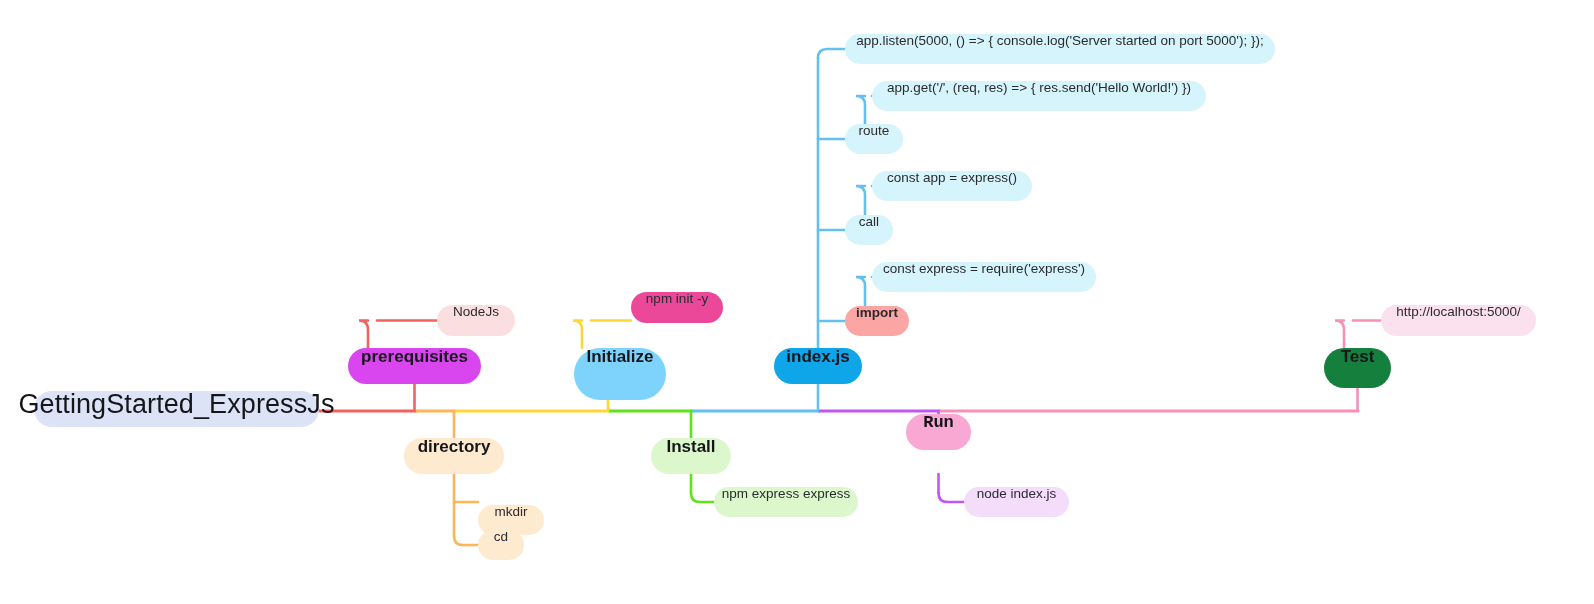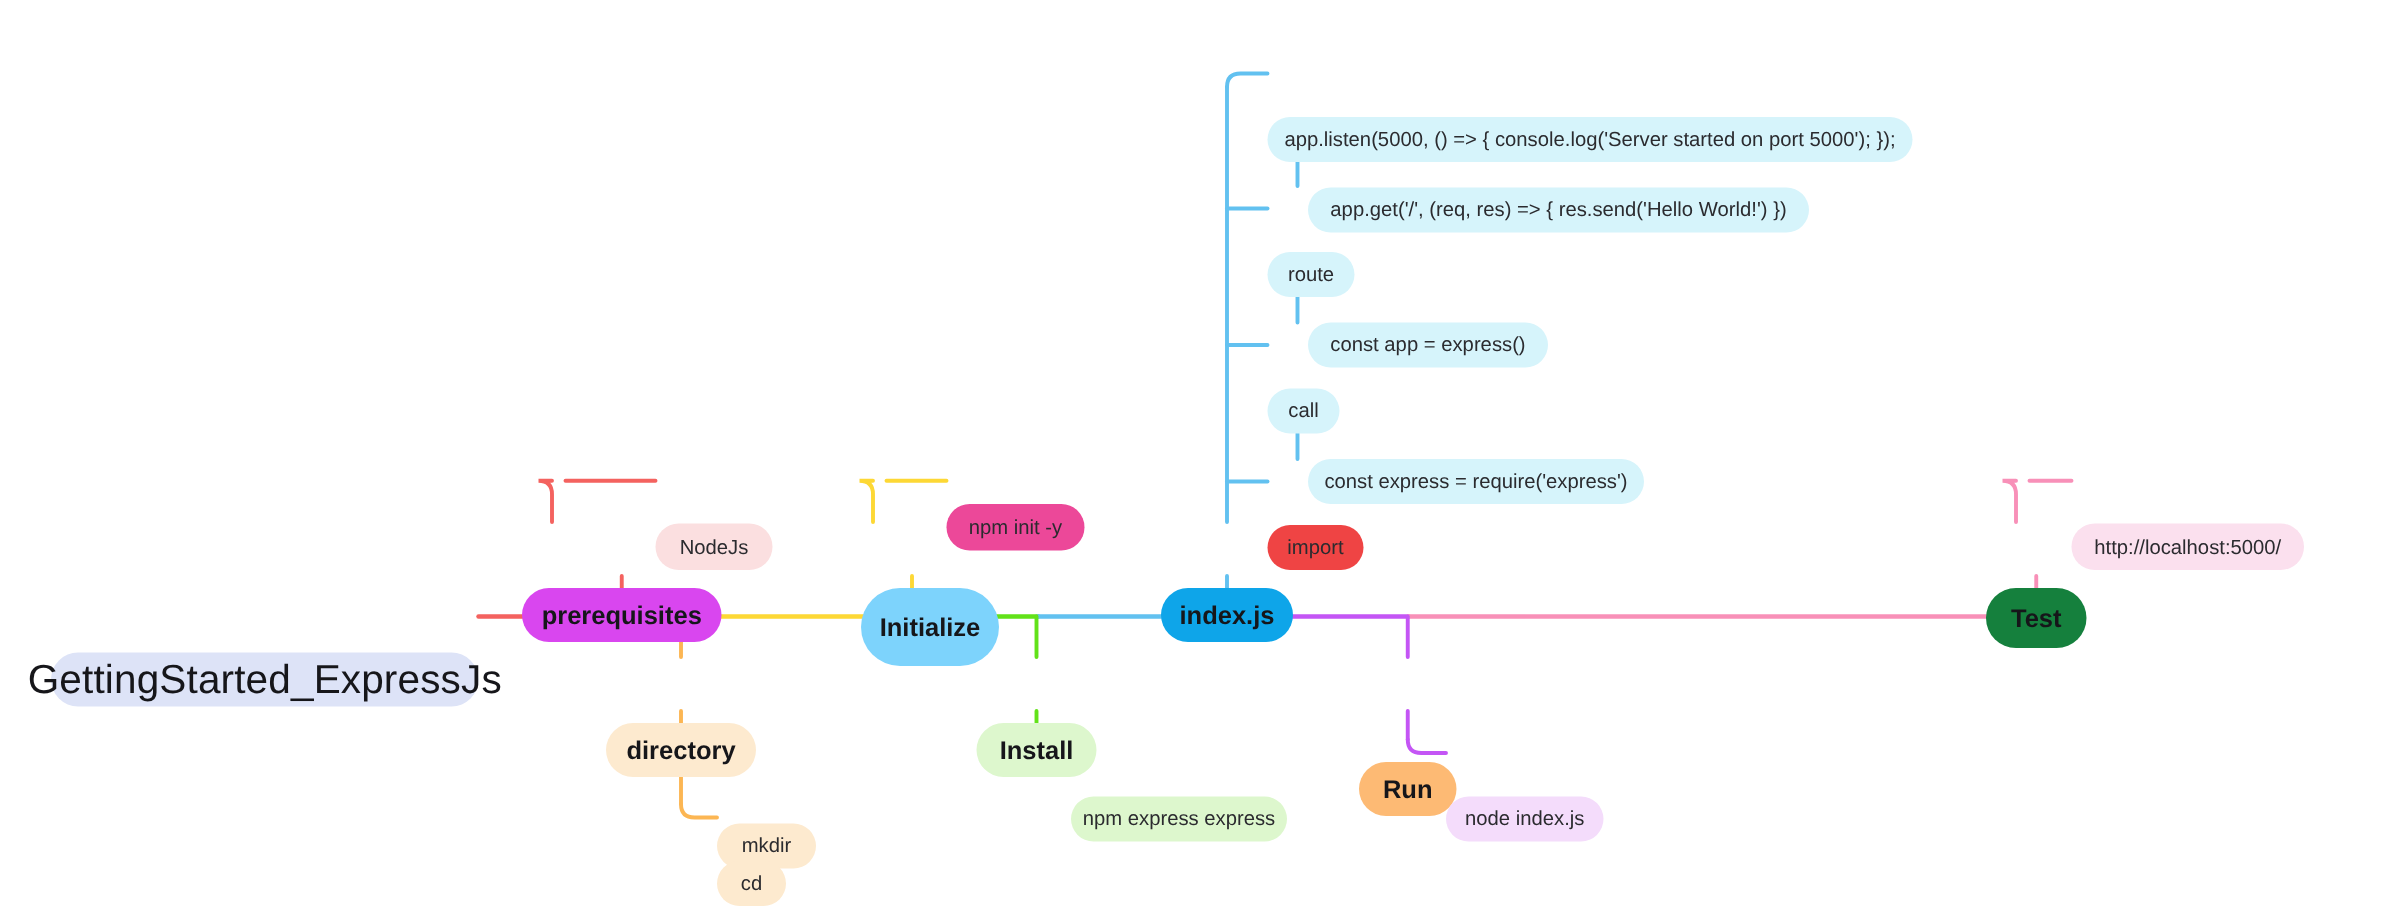--- a/index.html
+++ b/index.html
@@ -22,27 +22,26 @@
     left: 0;
     top: 0;
     width: 1594px;
     height: 604px;
     pointer-events: none;
   }
   .node {
     position: absolute;
     box-sizing: border-box;
     display: flex;
-    align-items: center;
+    align-items: flex-start;
     justify-content: center;
     border-radius: 999px;
     white-space: nowrap;
     color: #16161a;
     line-height: 1;
-    margin-top: 44px;
   }
   .node.root {
     font-size: 27px;
     font-weight: normal;
     letter-spacing: 0.1px;
   }
   .node.branch {
     font-size: 17px;
     font-weight: bold;
   }
@@ -138,27 +137,27 @@
       </div>
       <div class="node leaf" style="left: 872px; top: 81px; width: 334px; height: 30px; background: rgb(214, 244, 251);">
         <span>app.get('/', (req, res) =&gt; {     res.send('Hello World!') })</span>
       </div>
       <div class="node leaf" style="left: 845px; top: 215px; width: 48px; height: 30px; background: rgb(214, 244, 251);">
         <span>call</span>
       </div>
       <div class="node leaf" style="left: 872px; top: 171px; width: 160px; height: 30px; background: rgb(214, 244, 251);">
         <span>const app = express()</span>
       </div>
-      <div class="node leaf" style="left: 845px; top: 306px; width: 64px; height: 30px; background: #ef4444;">
+      <div class="node leaf" style="left: 845px; top: 306px; width: 64px; height: 30px; background: #fca5a5; font-weight: bold;">
         <span>import</span>
       </div>
       <div class="node leaf" style="left: 872px; top: 262px; width: 224px; height: 30px; background: rgb(214, 244, 251);">
         <span>const express = require('express')</span>
       </div>
-      <div class="node branch" style="left: 906px; top: 464px; width: 65px; height: 36px; background: #fdba74;">
+      <div class="node branch" style="left: 906px; top: 414px; width: 65px; height: 36px; background: #f9a8d4; font-family: Liberation Mono, monospace;">
         <span>Run</span>
       </div>
       <div class="node leaf" style="left: 964px; top: 487px; width: 105px; height: 30px; background: rgb(244, 220, 251);">
         <span>node index.js</span>
       </div>
       <div class="node branch" style="left: 1324px; top: 348px; width: 67px; height: 40px; background: #15803d;">
         <span>Test</span>
       </div>
       <div class="node leaf" style="left: 1381px; top: 305px; width: 155px; height: 31px; background: rgb(251, 224, 238);">
         <span>http://localhost:5000/</span>

